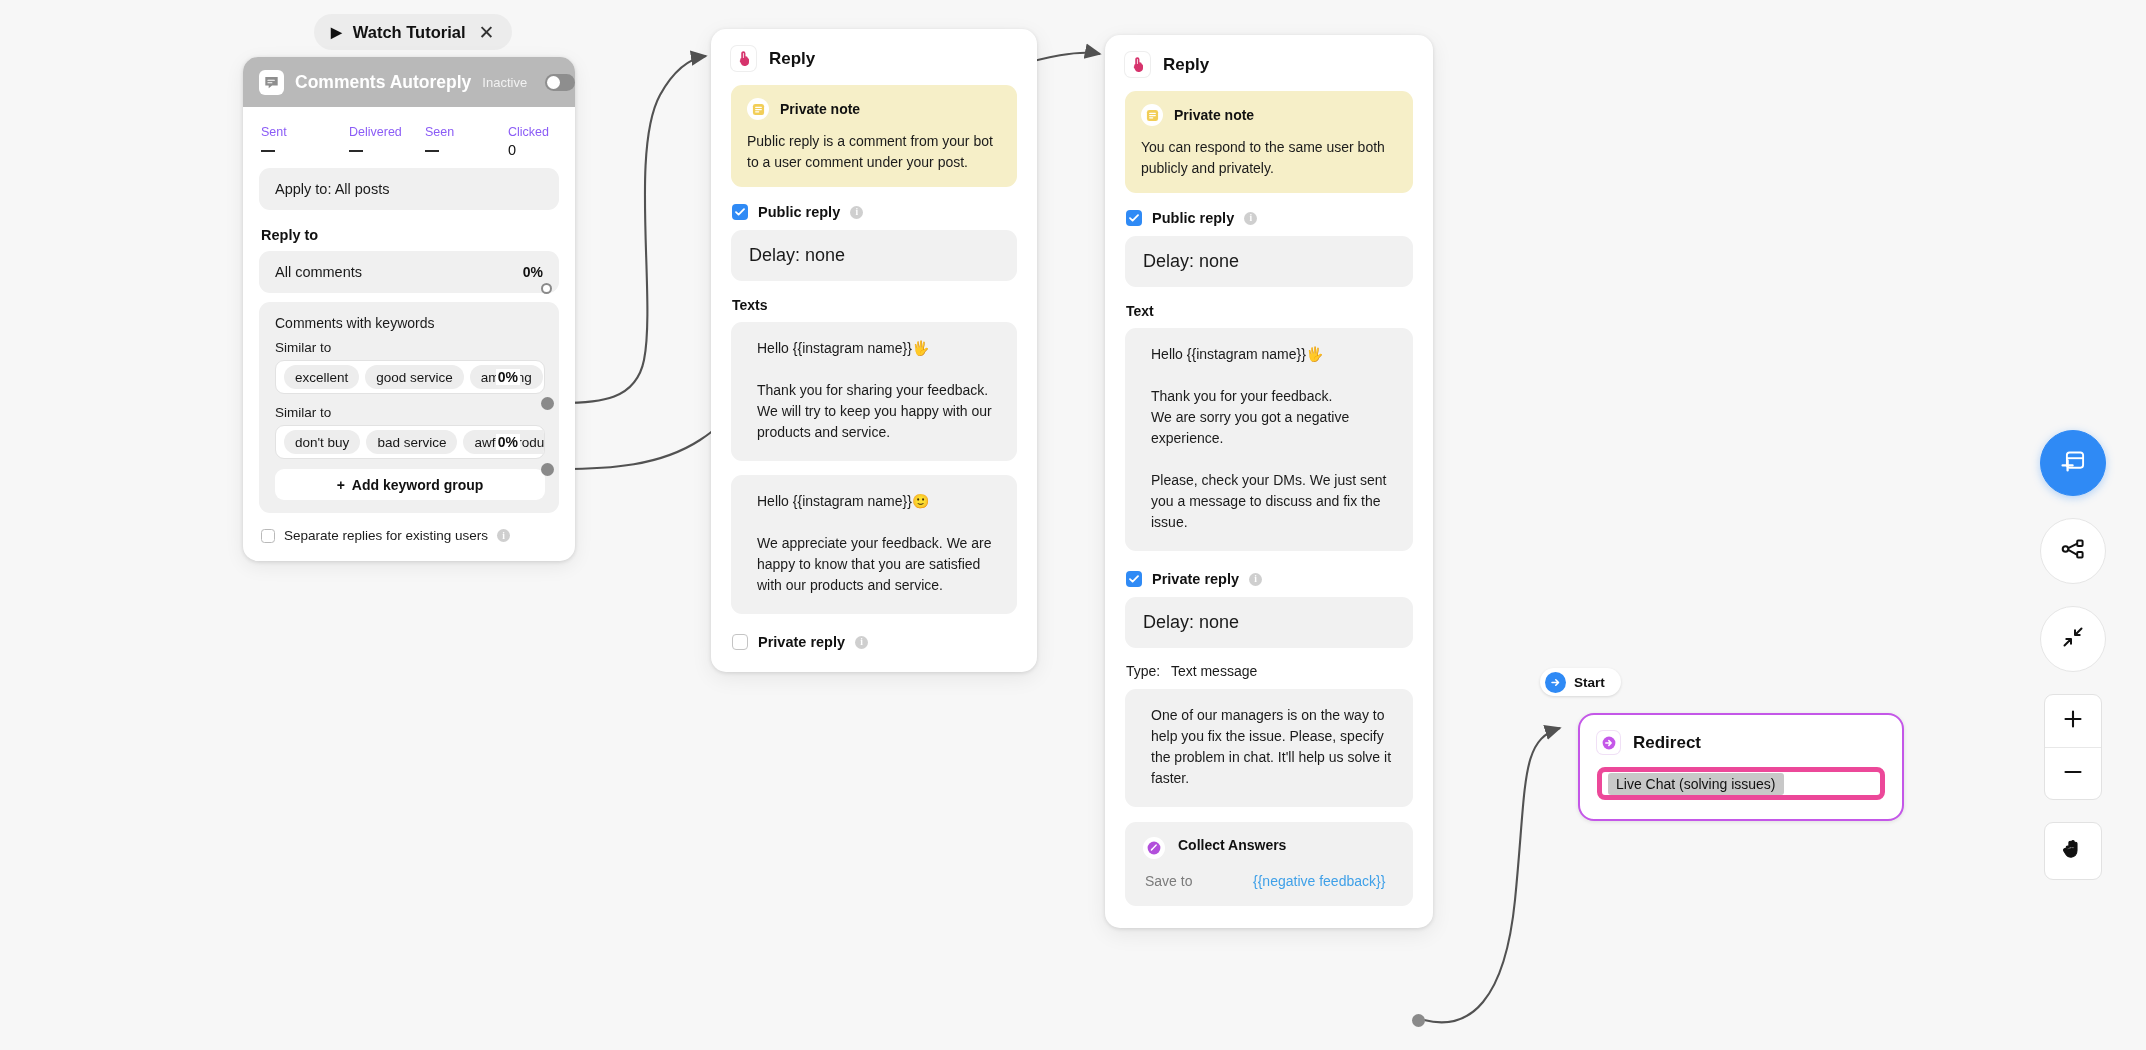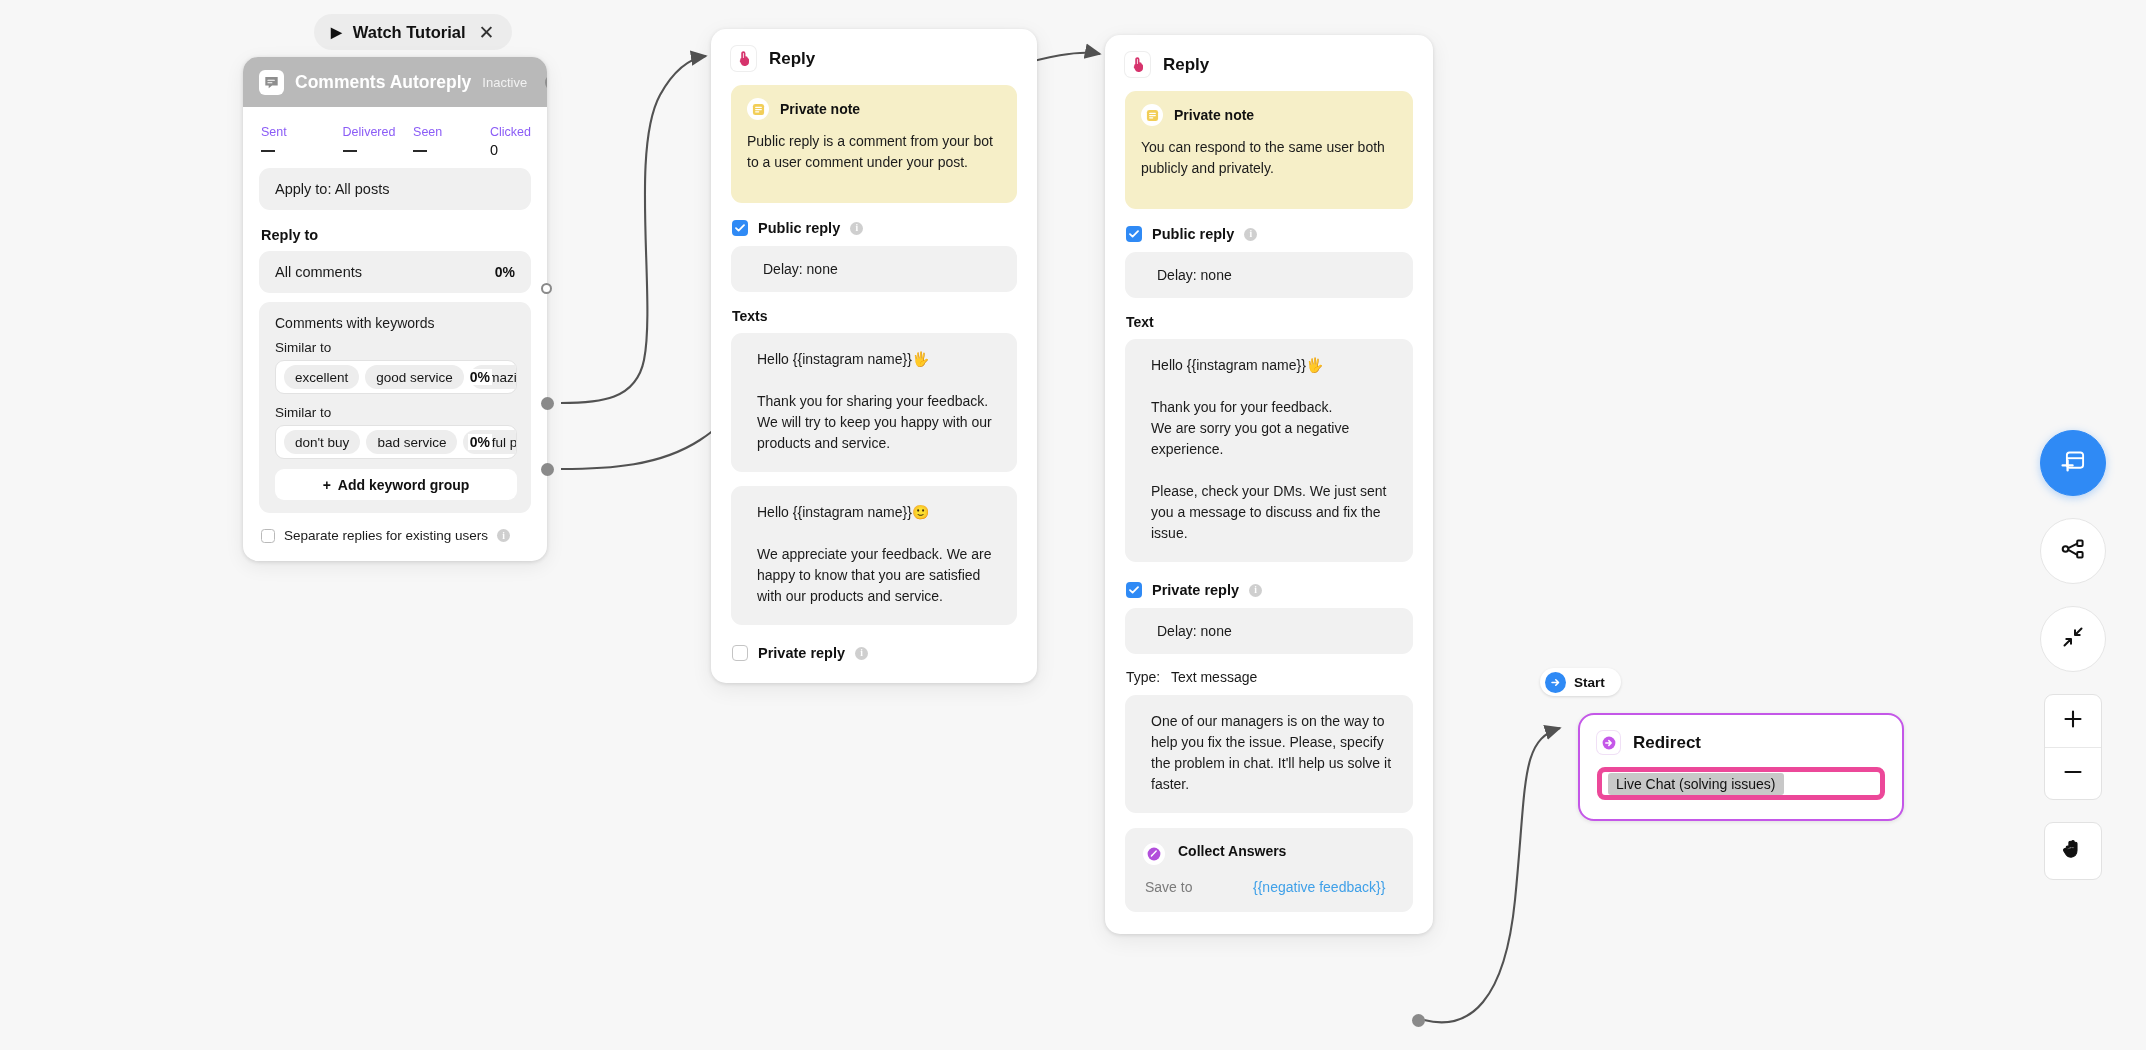--- a/index.html
+++ b/index.html
@@ -20,21 +20,21 @@
     position:absolute; left:314px; top:14px;
     height:36px; display:flex; align-items:center; gap:11px;
     background:#ececec; border-radius:18px; padding:0 18px 0 17px;
     font-size:16.5px; font-weight:700; color:#111;
   }
   .watch-pill .play{ font-size:14px; line-height:1; }
   .watch-pill .xmark{ font-size:19px; font-weight:400; color:#333; line-height:1; margin-left:2px; cursor:pointer;}
 
   
   .trigger{
-    position:absolute; left:243px; top:57px; width:304px;
+    position:absolute; left:243px; top:57px; width:332px;
     background:#fff; border-radius:15px;
     box-shadow:0 1px 4px rgba(0,0,0,.13), 0 5px 20px rgba(0,0,0,.07);
     overflow:hidden;
   }
   .trigger-head{
     background:#b9b9b9; height:50px; display:flex; align-items:center;
     padding:0 16px; gap:11px;
   }
   .tri-ico{
     width:25px;height:25px;border-radius:6px;background:#fff;
@@ -111,40 +111,40 @@
   .node-head{ display:flex;align-items:center;gap:13px;padding:17px 20px 0 20px; }
   .node-ico{
     width:25px;height:25px;border-radius:6px;background:#fff;
     box-shadow:0 0 0 1px #eee;
     display:flex;align-items:center;justify-content:center; font-size:15px; flex:0 0 auto;
   }
   .node-title{ font-size:17px;font-weight:700;color:#111; }
   .node-body{ padding:14px 20px 22px 20px; }
 
   .note{
-    background:#f6efc8;border-radius:11px;padding:13px 16px 31px 16px;
+    background:#f6efc8;border-radius:11px;padding:13px 16px 15px 16px;
   }
   .note-head{ display:flex;align-items:center;gap:11px;margin-bottom:11px; }
   .note-ico{
     width:22px;height:22px;border-radius:50%;background:#fff;
     display:flex;align-items:center;justify-content:center;flex:0 0 auto;
   }
   .note-title{ font-size:14px;font-weight:700;color:#111; }
   .note-text{ font-size:14px;color:#1b1b1b;line-height:1.47; }
 
   .checkrow{ display:flex;align-items:center;gap:10px;margin:17px 0 10px 1px; }
   .cbox{
     width:16px;height:16px;border-radius:4px;background:#2f8af5;flex:0 0 auto;
     display:flex;align-items:center;justify-content:center;
   }
   .cbox svg{ display:block; }
   .cbox.off{ background:#fff;border:1.4px solid #c4c4c4; }
   .checkrow .lbl{ font-size:14.5px;font-weight:700;color:#111; }
 
-  .panel{ background:#f1f1f1;border-radius:11px;padding:15px 32px;font-size:14px;color:#1a1a1a; }
+  .panel{ background:#f1f1f1;border-radius:11px;padding:15px 18px;font-size:18px;color:#1a1a1a; }
   .bubble{
     background:#f1f1f1;border-radius:11px;padding:16px 20px 18px 26px;
     font-size:14px;color:#1b1b1b;line-height:1.5;white-space:pre-line;
   }
   .lbl-sm{ font-size:14px;font-weight:700;color:#111;margin:16px 0 9px 1px; }
   .type-row{ font-size:14px;color:#1a1a1a;margin:15px 0 10px 1px; }
   .type-row .k{ margin-right:7px; }
 
   .collect{ background:#f1f1f1;border-radius:11px;padding:15px 18px 17px 18px;margin-top:15px; }
   .collect-head{ display:flex;align-items:flex-start;gap:13px;margin-bottom:14px; }

